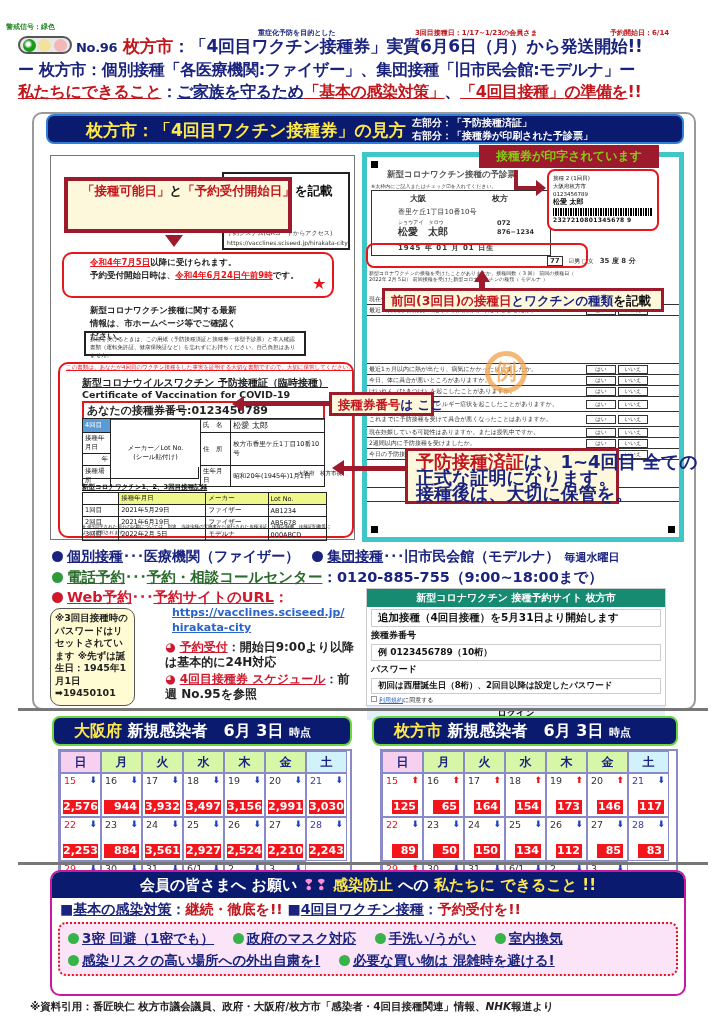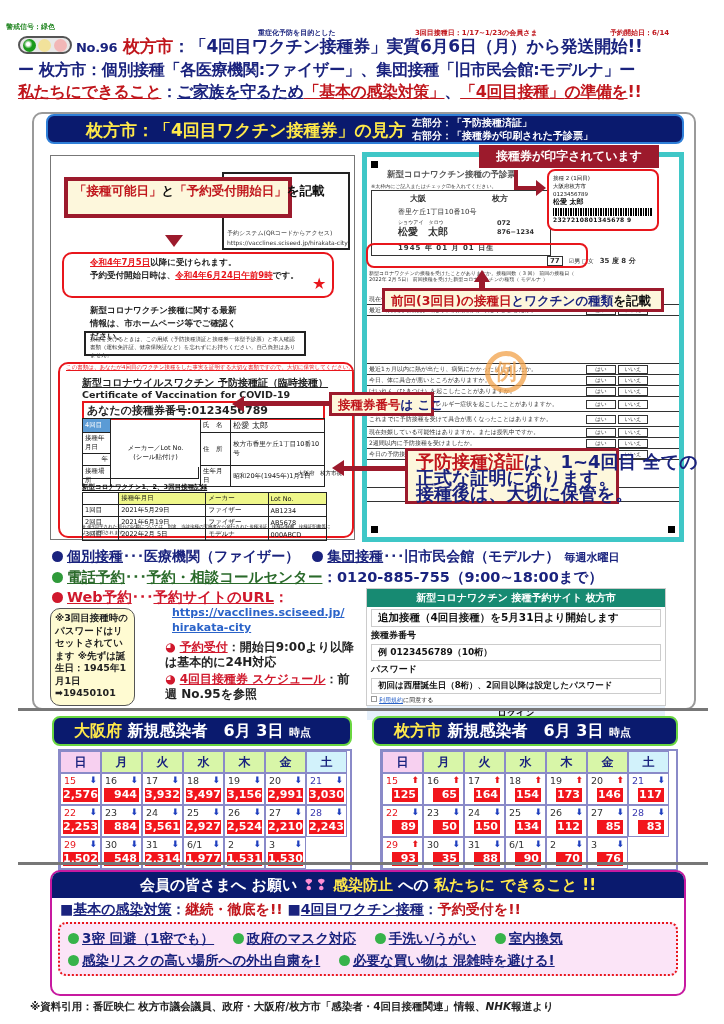--- a/index.html
+++ b/index.html
@@ -16,21 +16,21 @@
 .line3 .u-red{color:#c0161c;text-decoration:underline}
 .line3 .u-blue{color:#1a237e;text-decoration:underline}
 .outer{left:32px;top:112px;width:664px;height:598px;border:2px solid #9a9a9a;border-radius:10px}
 .howto-hdr{left:46px;top:114px;width:638px;height:30px;background:#0a1a6e;border:2px solid #2f7fd8;border-radius:8px}
 .howto-title{left:86px;top:119px;font-size:17px;font-weight:bold;color:#ffe94a;white-space:nowrap}
 .howto-side{left:412px;top:116px;font-size:10px;font-weight:bold;color:#fff;line-height:13px;white-space:nowrap}
 .left-doc{left:50px;top:155px;width:305px;height:385px;border:1px solid #777;background:#fff}
 .right-doc{left:362px;top:152px;width:322px;height:390px;background:#3fc7c7;padding:5px}
 .right-inner{width:100%;height:100%;background:#fff;position:relative;overflow:hidden}
 .callout{background:#fdf7dc;border:4px solid #9c1a2c;font-weight:bold}
-.callout1{left:64px;top:177px;width:228px;height:41px;padding:2px 6px}
+.callout1{left:64px;top:177px;width:228px;height:56px;padding:2px 14px}
 .callout1 .t{font-size:12.5px;color:#c0161c;white-space:nowrap}
 .callout1 .t b{color:#111}
 .callout1 .n{font-size:10px;color:#1a237e;line-height:13px;margin-top:2px}
 .arrow-down{width:0;height:0;border-left:9px solid transparent;border-right:9px solid transparent;border-top:12px solid #9c1a2c}
 .box-red{border:2.5px solid #e8161c;border-radius:10px}
 .small{font-size:8.5px;font-weight:bold;line-height:13px;color:#222}
 .ru{color:#e8161c;text-decoration:underline}
 .cert-title{font-size:10px;font-weight:bold;text-decoration:underline;color:#222}
 .cert-num{border:2px solid #e8161c;font-size:11px;font-weight:bold;color:#222;padding:0 3px}
 table.cert{border-collapse:collapse;font-size:6.5px}
@@ -50,21 +50,21 @@
 .site-lbl{font-size:9px;font-weight:bold;padding-left:4px}
 .site-login{background:#e6f0fb;font-size:9px;font-weight:bold;text-align:center;height:14px;line-height:14px}
 .divider{left:18px;width:690px;height:3px;background:#777}
 .cal-hdr{height:30px;background:#0a1a6e;border:2px solid #6ad640;border-radius:8px;color:#fff;font-size:16px;font-weight:bold;padding-left:20px;line-height:26px;white-space:nowrap}
 .cal-hdr .y{color:#ffe94a}
 .cal-hdr small{font-size:11px}
 .cal{border:2px solid #8a8ac8;display:grid;grid-template-columns:repeat(7,41px);gap:0}
 .cal .h{height:22px;border:1px solid #8a8ac8;font-size:12px;font-weight:bold;text-align:center;line-height:20px;color:#1a237e;background:#d8f6a8}
 .cal .h.sun{background:#f7d0f0}
 .cal .h.sat{background:#d2f2fb}
-.cal .c{height:32px;border:1px solid #8a8ac8;position:relative;background:#fff}
+.cal .c{height:44px;border:1px solid #8a8ac8;position:relative;background:#fff}
 .cal .c .d{position:absolute;left:3px;top:1px;font-size:9.5px;color:#333}
 .cal .c .d.sun{color:#e8161c}
 .cal .c .d.sat{color:#3a3ab0}
 .cal .c .ar{position:absolute;right:3px;top:1px;font-size:9px;font-weight:bold}
 .cal .c .v{position:absolute;left:2px;right:2px;bottom:2px;height:14px;background:#f2151c;color:#fff;font-size:11px;font-weight:bold;text-align:right;padding-right:2px;line-height:14px}
 .cal .c .v.narrow{left:9px;right:4px}
 .cal .empty{border:none;background:transparent}
 .req{left:50px;top:870px;width:636px;height:126px;border:2px solid #c71aa0;border-radius:10px;background:#fff}
 .req-hdr{height:26px;background:#0a1a6e;border-radius:8px 8px 0 0;color:#fff;font-size:15px;font-weight:bold;text-align:center;line-height:26px;white-space:nowrap}
 .req-hdr .y{color:#ffe94a}
@@ -276,21 +276,21 @@
 </div>
 
 <div class="abs" style="left:547px;top:169px;width:112px;height:62px;border:2.5px solid #e8161c;border-radius:8px;background:#fff;font-size:5.5px;padding:3px 4px;line-height:8px">
   <div>接種 2 (1回目)</div>
   <div>大阪府枚方市</div>
   <div>0123456789</div>
   <div style="font-size:7px;font-weight:bold">松愛 太郎</div>
   <div style="height:8px;background:repeating-linear-gradient(90deg,#000 0 1px,#fff 1px 2px,#000 2px 4px,#fff 4px 5px);margin-top:2px"></div>
   <div style="font-size:6px;font-weight:bold;letter-spacing:0.3px">2327210801345678 9</div>
 </div>
-<div class="abs callout-mini" style="left:479px;top:145px;width:180px;height:23px;font-size:12px;color:#ffffff;background:#9c1a2c;text-align:center;line-height:17px">接種券が印字されています</div>
+<div class="abs callout-mini" style="left:479px;top:145px;width:180px;height:23px;font-size:12px;color:#84cc16;background:#9c1a2c;text-align:center;line-height:17px">接種券が印字されています</div>
 <div class="abs" style="left:514px;top:170px;width:4px;height:20px;background:#9c1a2c"></div>
 <div class="abs" style="left:514px;top:186px;width:26px;height:4px;background:#9c1a2c"></div>
 <div class="abs" style="left:536px;top:180px;border-top:8px solid transparent;border-bottom:8px solid transparent;border-left:10px solid #9c1a2c"></div>
 
 <div class="abs box-red" style="left:366px;top:243px;width:222px;height:25px;border-radius:8px"></div>
 <div class="abs" style="left:474px;top:270px;border-left:8px solid transparent;border-right:8px solid transparent;border-bottom:12px solid #9c1a2c"></div>
 <div class="abs" style="left:479px;top:280px;width:6px;height:10px;background:#9c1a2c"></div>
 <div class="abs callout-mini" style="left:382px;top:288px;width:282px;height:24px;font-size:12.5px;padding:1px 6px;line-height:17px">
   <span style="color:#c0161c">前回(3回目)の接種日</span><span style="color:#1a237e">とワクチンの種類</span><span style="color:#111">を記載</span>
 </div>

